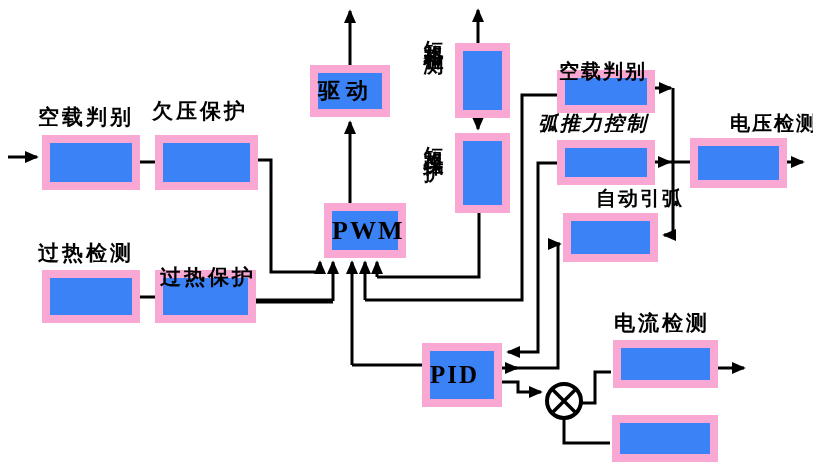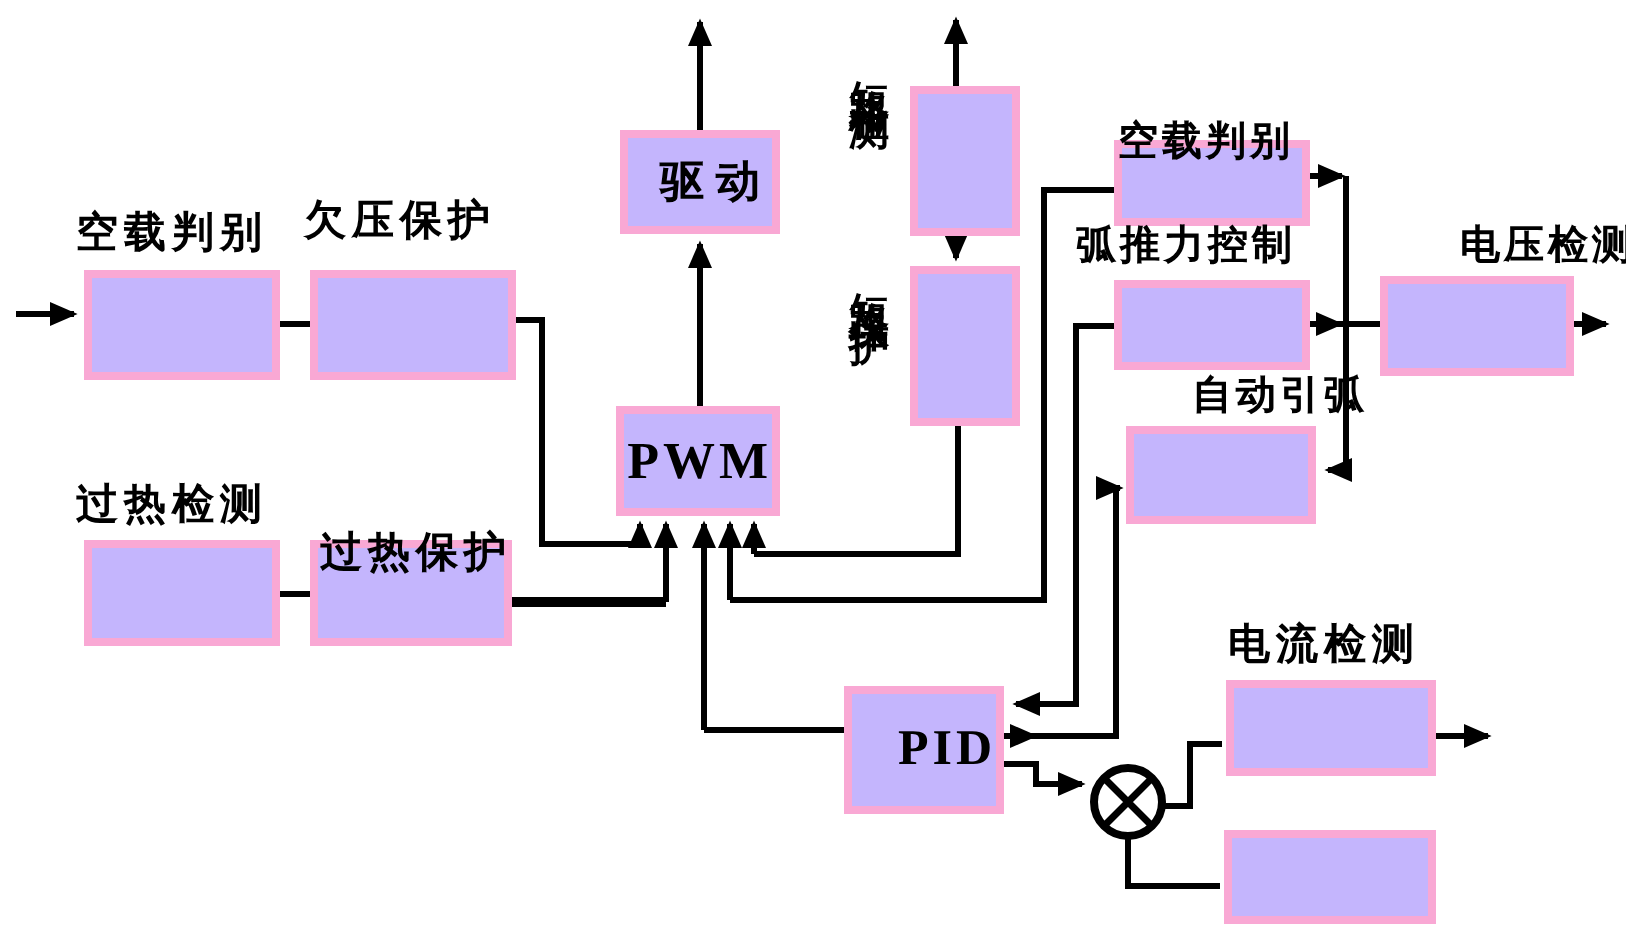--- a/index.html
+++ b/index.html
@@ -2,22 +2,22 @@
 <html><head>
 <meta charset="utf-8">
 <style>
   html,body{margin:0;padding:0;background:#ffffff;}
   #canvas{
     position:relative;width:813px;height:467px;background:#ffffff;overflow:hidden;
     font-family:"Liberation Sans","DejaVu Sans",sans-serif;color:#000;
   }
   #wires{position:absolute;left:0;top:0;width:813px;height:467px;}
   .box{
-    position:absolute;box-sizing:border-box;border:4px solid #f9a8d4;background:#c4b5fd;
-    display:flex;align-items:center;justify-content:flex-end;
+    position:absolute;box-sizing:border-box;border:8px solid #f9a8d4;background:#3b82f6;
+    display:flex;align-items:center;justify-content:flex-start;
   }
   .lbl{
     position:absolute;font-weight:700;font-size:21px;line-height:1;
     letter-spacing:3px;white-space:nowrap;color:#000;
   }
   .lbl-sm{font-size:20px;letter-spacing:2px;}
   .vlbl{
     position:absolute;font-weight:700;font-size:20px;color:#000;
     writing-mode:vertical-rl;text-orientation:upright;letter-spacing:5px;line-height:1;
   }
@@ -70,41 +70,41 @@
     </g>
   </svg>
 
   <div class="box" style="left:42px;top:135px;width:98px;height:55px;"></div>
   <div class="box" style="left:155px;top:135px;width:103px;height:55px;"></div>
   <div class="box" style="left:42px;top:270px;width:98px;height:53px;"></div>
   <div class="box" style="left:155px;top:270px;width:101px;height:53px;"></div>
   <div class="box" style="left:310px;top:65px;width:80px;height:52px;">
     <span class="inlbl">驱动</span>
   </div>
-  <div class="box" style="left:308px;top:203px;width:82px;height:55px;">
+  <div class="box" style="left:324px;top:203px;width:82px;height:55px;">
     <span class="roman">PWM</span>
   </div>
   <div class="box" style="left:455px;top:43px;width:55px;height:75px;"></div>
   <div class="box" style="left:455px;top:133px;width:55px;height:80px;"></div>
   <div class="box" style="left:557px;top:70px;width:98px;height:43px;"></div>
   <div class="box" style="left:557px;top:140px;width:98px;height:45px;"></div>
   <div class="box" style="left:690px;top:138px;width:97px;height:50px;"></div>
   <div class="box" style="left:563px;top:213px;width:95px;height:49px;"></div>
   <div class="box" style="left:422px;top:343px;width:80px;height:64px;">
     <span class="roman" style="font-size:25px;">PID</span>
   </div>
   <div class="box" style="left:613px;top:340px;width:105px;height:48px;"></div>
   <div class="box" style="left:612px;top:415px;width:106px;height:47px;"></div>
 
   <div class="lbl" style="left:38px;top:106px;">空载判别</div>
   <div class="lbl" style="left:152px;top:100px;text-align:center;">欠压保护</div>
   <div class="lbl" style="left:38px;top:242px;">过热检测</div>
   <div class="lbl" style="left:160px;top:242px;margin-top:24px;">过热保护</div>
   <div class="lbl lbl-sm" style="left:559px;top:45px;margin-top:16px;">空载判别</div>
-  <div class="lbl lbl-sm" style="left:538px;top:113px;">弧推力控制</div>
+  <div class="lbl lbl-sm" style="left:538px;top:113px;font-style:italic;">弧推力控制</div>
   <div class="lbl lbl-sm" style="left:690px;top:113px;margin-left:40px;">电压检测</div>
   <div class="lbl lbl-sm" style="left:560px;top:188px;margin-left:36px;">自动引弧</div>
   <div class="lbl" style="left:614px;top:312px;text-align:center;">电流检测</div>
 
   <div class="vlbl" style="left:424px;top:24px;height:102px;">短路检测</div>
   <div class="vlbl" style="left:424px;top:130px;height:108px;">短路保护</div>
 
 </div>
 
 </body></html>

